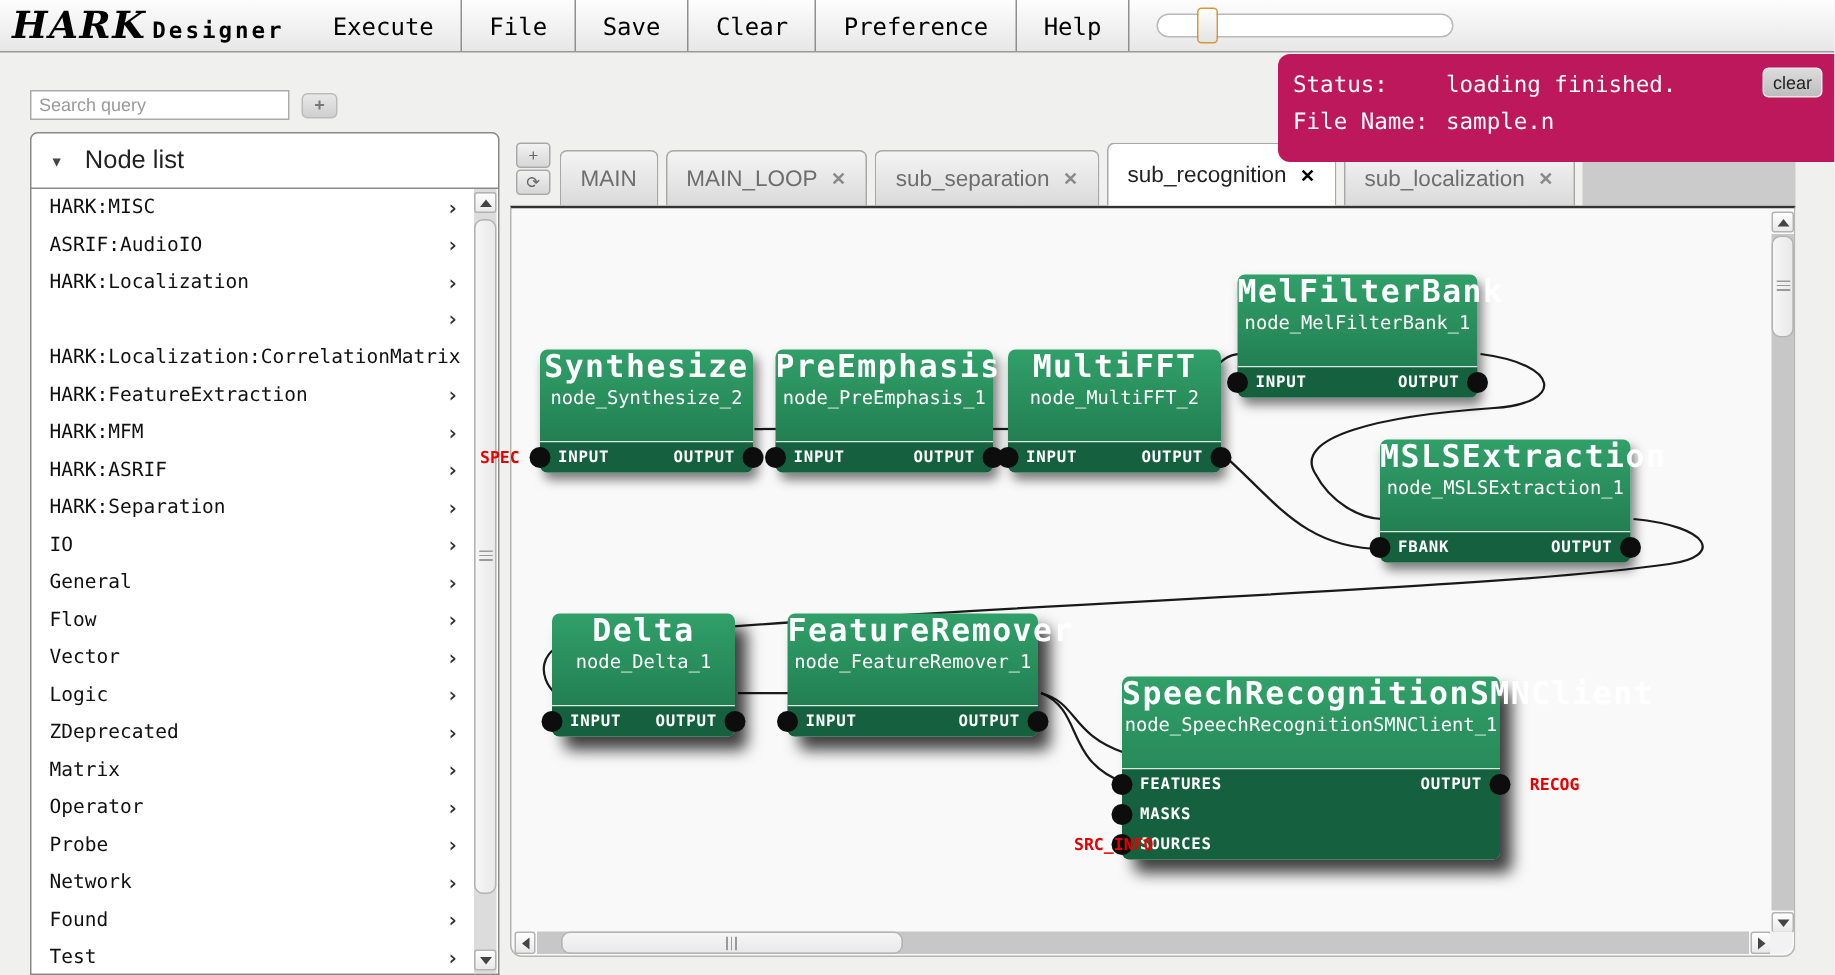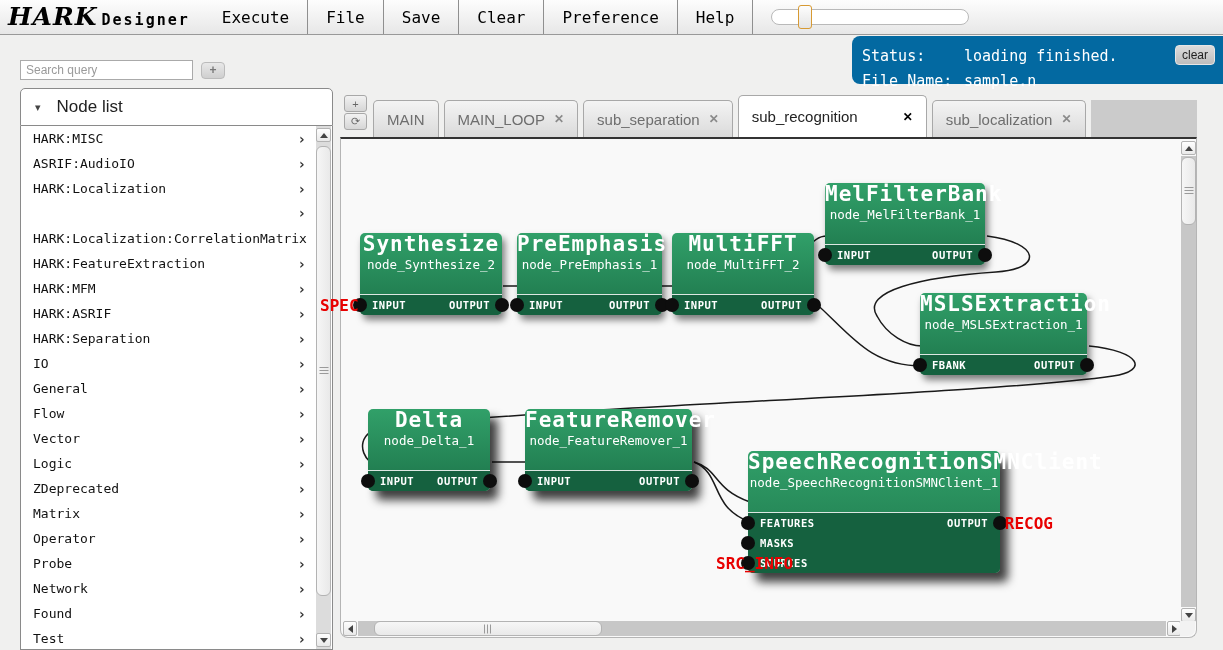--- a/index.html
+++ b/index.html
@@ -18,22 +18,22 @@
   .menu-item { font-family:"DejaVu Sans Mono", monospace; font-size:16px; color:#000;
     display:flex; align-items:center; padding:12px 18px; border-right:1px solid #8f8f8f; cursor:pointer; }
   .menu-item:first-of-type { border-left:1px solid #8f8f8f; }
   .slider-wrap { display:flex; align-items:center; padding-left:18px; }
   .slider-track { position:relative; width:198px; height:16px; background:#fff;
     border:1px solid #b9b9b9; border-radius:9px; }
   .slider-handle { position:absolute; left:26px; top:-5px; width:14px; height:24px;
     background:linear-gradient(#fdfdfd,#e4e4e4); border:1px solid #d79a33; border-radius:3px; }
 
   
-  .statusbox { position:absolute; left:852px; top:36px; width:371px; height:48px;
-    background:#0369a1; border-radius:8px 0 0 8px; z-index:100; color:#fff;
+  .statusbox { position:absolute; left:852px; top:36px; width:371px; height:72px;
+    background:#be185d; border-radius:8px 0 0 8px; z-index:100; color:#fff;
     font-family:"DejaVu Sans Mono", monospace; font-size:15px; padding:7px 10px; }
   .status-row { display:flex; height:25px; align-items:center; }
   .status-label { width:102px; }
   .clear-btn { position:absolute; top:9px; right:8px; font-family:"Liberation Sans",sans-serif;
     font-size:12px; color:#222; background:linear-gradient(#dcdcdc,#bdbdbd);
     border:1px solid #e6e6e6; border-radius:4px; padding:2px 6px; cursor:pointer; }
 
   
   .search-row { position:absolute; left:20px; top:60px; display:flex; align-items:center; }
   .search-input { width:173px; height:20px; border:1px solid #aaa; font-size:12px;
@@ -83,21 +83,21 @@
   
   .tabstrip { position:absolute; left:340px; top:90px; width:857px; height:47px;
     display:flex; align-items:flex-end; }
   .tab-btns { display:flex; flex-direction:column; gap:1px; align-self:center; margin:0 6px 2px 4px; }
   .tab-mini-btn { width:23px; height:17px; background:linear-gradient(#f2f2f2,#d6d6d6);
     border:1px solid #a8a8a8; border-radius:3px; font-size:11px; color:#666;
     display:flex; align-items:center; justify-content:center; cursor:pointer; }
   .tab { display:flex; align-items:center; height:37px; padding:0 13px; margin-right:5px;
     background:linear-gradient(#f4f4f4,#dadada); border:1px solid #a8a8a8; border-bottom:none;
     border-radius:5px 5px 0 0; font-size:15px; color:#6e6e6e; cursor:pointer; white-space:nowrap; }
-  .tab.active { height:42px; background:#fff; color:#222; z-index:5;gap:36px; }
+  .tab.active { height:42px; background:#fff; color:#222; z-index:5; }
   .tab-close { margin-left:9px; font-size:12px; font-weight:bold; color:#8a8a8a; cursor:pointer; }
   .tab.active .tab-close { color:#000; }
   .tab-filler { flex:1; height:37px; background:#cbcbcb; }
 
   
   .canvas-wrap { position:absolute; left:340px; top:137px; width:857px; height:501px;
     background:#f9f9f9; border:1px solid #b5b5b5; border-top:2px solid #333;
     border-radius:0 0 8px 8px; }
   .wires { position:absolute; left:0; top:0; pointer-events:none; }
 
@@ -109,21 +109,21 @@
   .node-title { font-size:21px; font-weight:bold; line-height:23px; letter-spacing:1px; white-space:nowrap; }
   .node-name { font-size:12.5px; line-height:18px; white-space:nowrap; }
   .ports { border-top:1px solid rgba(255,255,255,0.85); background:#15613f;
     border-radius:0 0 5px 5px; margin-top:20px; }
   .prow { position:relative; display:flex; justify-content:space-between; align-items:center;
     height:20px; padding:0 12px; }
   .plabel { font-size:10.5px; font-weight:bold; letter-spacing:0.5px; }
   .pin { position:absolute; width:14px; height:14px; background:#0d0d0d; border-radius:50%;
     top:50%; margin-top:-7px; cursor:pointer; }
   .pin-l { left:-7px; } .pin-r { right:-7px; }
-  .extlab { position:absolute; font-size:16px; font-weight:bold; color:#e80000;
+  .extlab { position:absolute; font-size:11px; font-weight:bold; color:#e80000;
     top:50%; transform:translateY(-50%); white-space:nowrap; z-index:6; }
 
   
   .cv-sb-v { position:absolute; right:0; top:1px; width:15px; height:483px; }
   .cv-sb-v .track { position:absolute; left:0; top:16px; bottom:16px; width:15px; background:#c7c7c7; }
   .cv-sb-h { position:absolute; left:1px; bottom:1px; height:15px; width:840px; }
   .cv-sb-h .track { position:absolute; top:0; left:16px; right:16px; height:15px; background:#c7c7c7; }
   .cv-corner { position:absolute; right:1px; bottom:1px; width:15px; height:15px; background:#f2f2f2;
     border-radius:0 0 7px 0; }
 </style>

